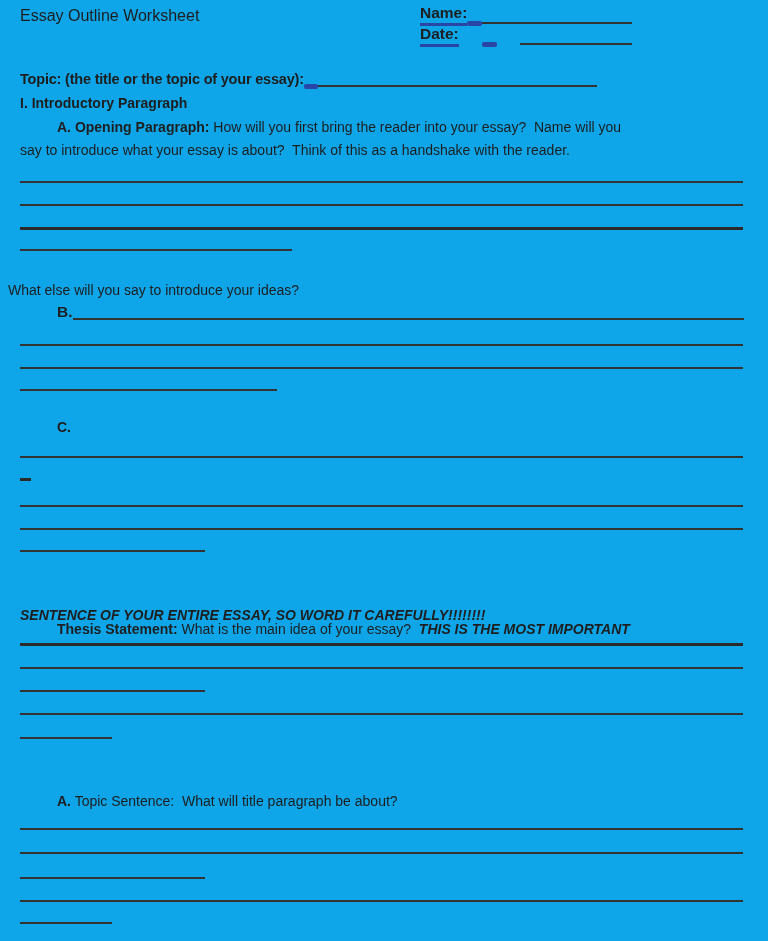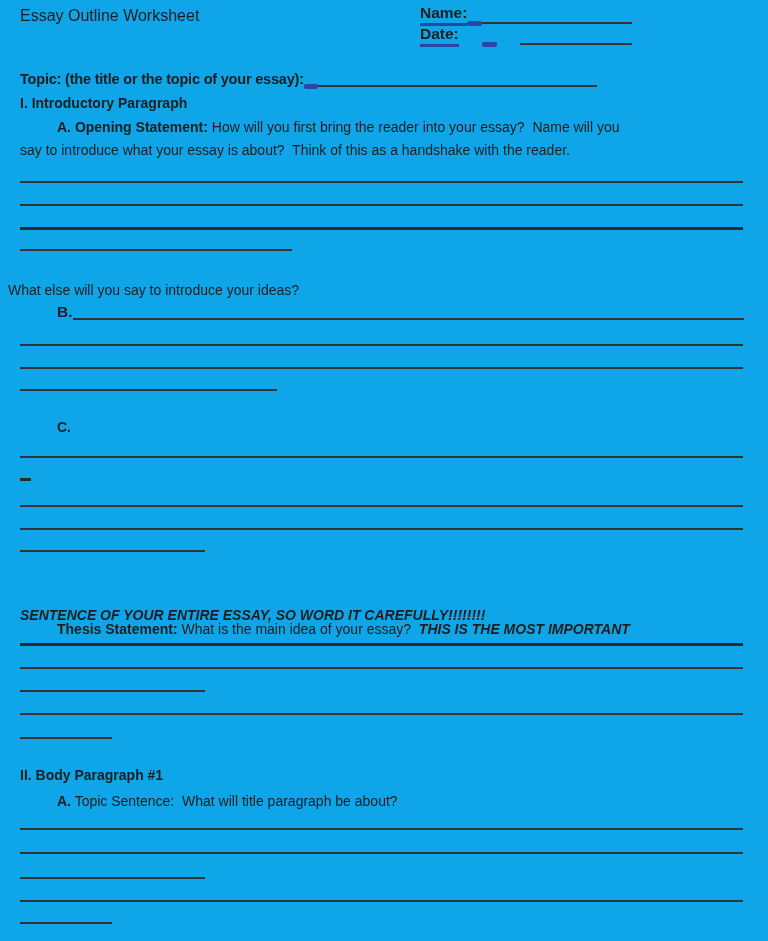--- a/index.html
+++ b/index.html
@@ -44,21 +44,21 @@
   </div>
 
   <div class="fillrow" style="left:20px; top:45px; width:577px;margin-top:24px;">
     <span class="lbl b topiclbl">Topic: (the title or the topic of your essay):</span>
     <span class="tick" style="width:14px;"></span>
     <span class="flexline"></span>
   </div>
 
   <span class="t b" style="left:20px; top:93px;">I. Introductory Paragraph</span>
 
-  <span class="t" style="left:57px; top:117px;"><span class="b">A. Opening Statement:</span><span> How will you first bring the reader into your essay?  Name will you</span></span>
+  <span class="t" style="left:57px; top:117px;"><span class="b">A. Opening Paragraph:</span><span> How will you first bring the reader into your essay?  Name will you</span></span>
   <span class="t" style="left:20px; top:140px;">say to introduce what your essay is about?  Think of this as a handshake with the reader.</span>
 
   <div class="line" style="left:20px; top:181px; width:723px;"></div>
   <div class="line" style="left:20px; top:204px; width:723px;"></div>
   <div class="line thick" style="left:20px; top:227px; width:723px;"></div>
   <div class="line" style="left:20px; top:249px; width:272px;"></div>
 
   <span class="t" style="left:8px; top:280px;">What else will you say to introduce your ideas?</span>
 
   <div class="fillrow" style="left:57px; top:302px; width:687px;">
@@ -80,21 +80,20 @@
 
   <span class="t" style="left:57px; top:583px;margin-top:36px;"><span class="b">Thesis Statement:</span><span> What is the main idea of your essay?  </span><span class="ib">THIS IS THE MOST IMPORTANT</span></span>
   <span class="t ib" style="left:20px; top:605px;">SENTENCE OF YOUR ENTIRE ESSAY, SO WORD IT CAREFULLY!!!!!!!!</span>
 
   <div class="line thick" style="left:20px; top:643px; width:723px;"></div>
   <div class="line" style="left:20px; top:667px; width:723px;"></div>
   <div class="line" style="left:20px; top:690px; width:185px;"></div>
   <div class="line" style="left:20px; top:713px; width:723px;"></div>
   <div class="line" style="left:20px; top:737px; width:92px;"></div>
 
-  <span class="t b" style="left:20px; top:765px;">II. Body Paragraph #1</span>
 
   <span class="t" style="left:57px; top:791px;"><span class="b">A.</span><span> Topic Sentence:  What will title paragraph be about?</span></span>
 
   <div class="line" style="left:20px; top:828px; width:723px;"></div>
   <div class="line" style="left:20px; top:852px; width:723px;"></div>
   <div class="line" style="left:20px; top:877px; width:185px;"></div>
   <div class="line" style="left:20px; top:900px; width:723px;"></div>
   <div class="line" style="left:20px; top:922px; width:92px;"></div>
 
 </div>

